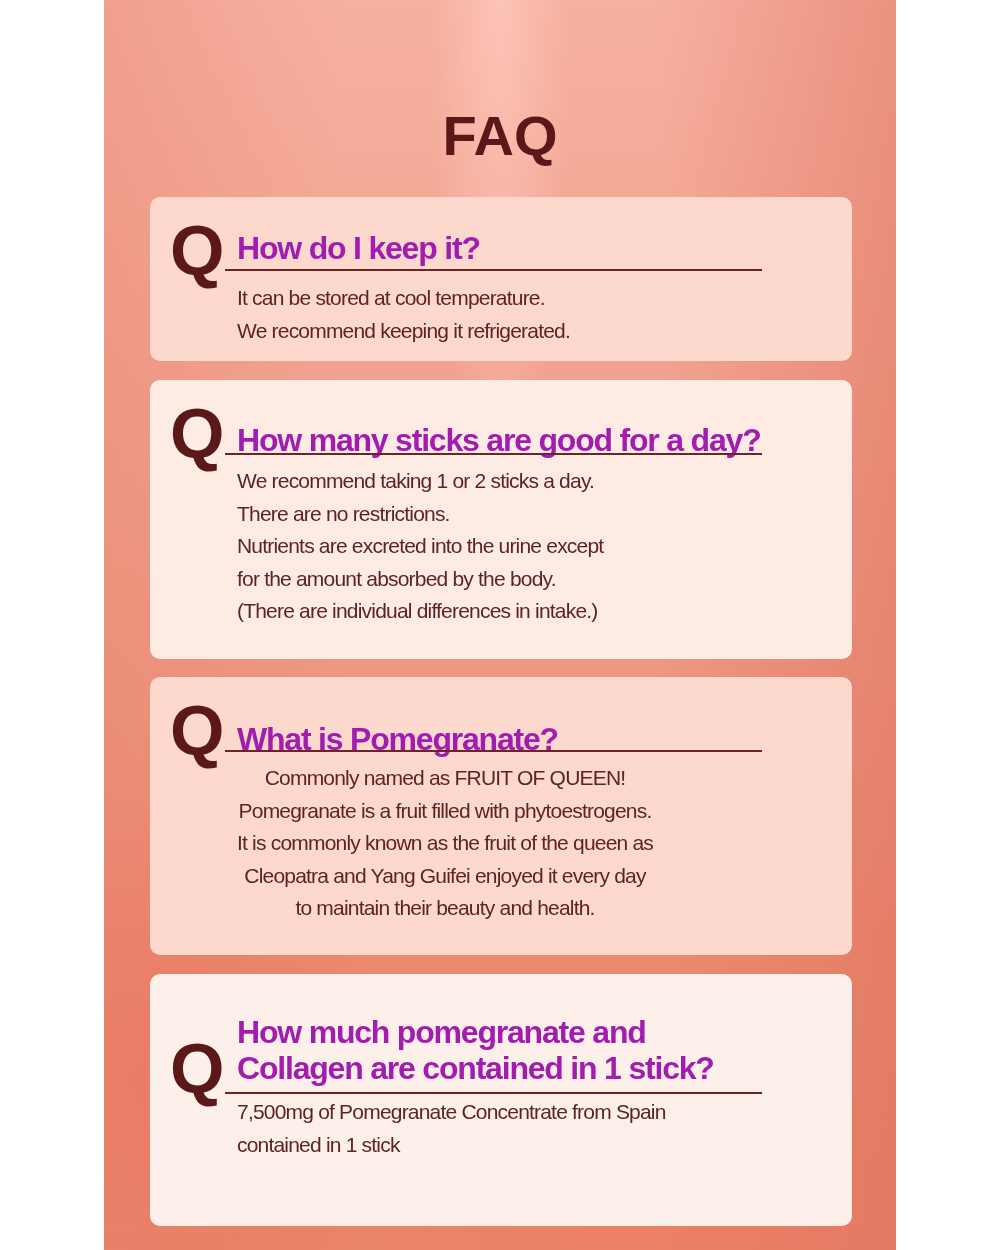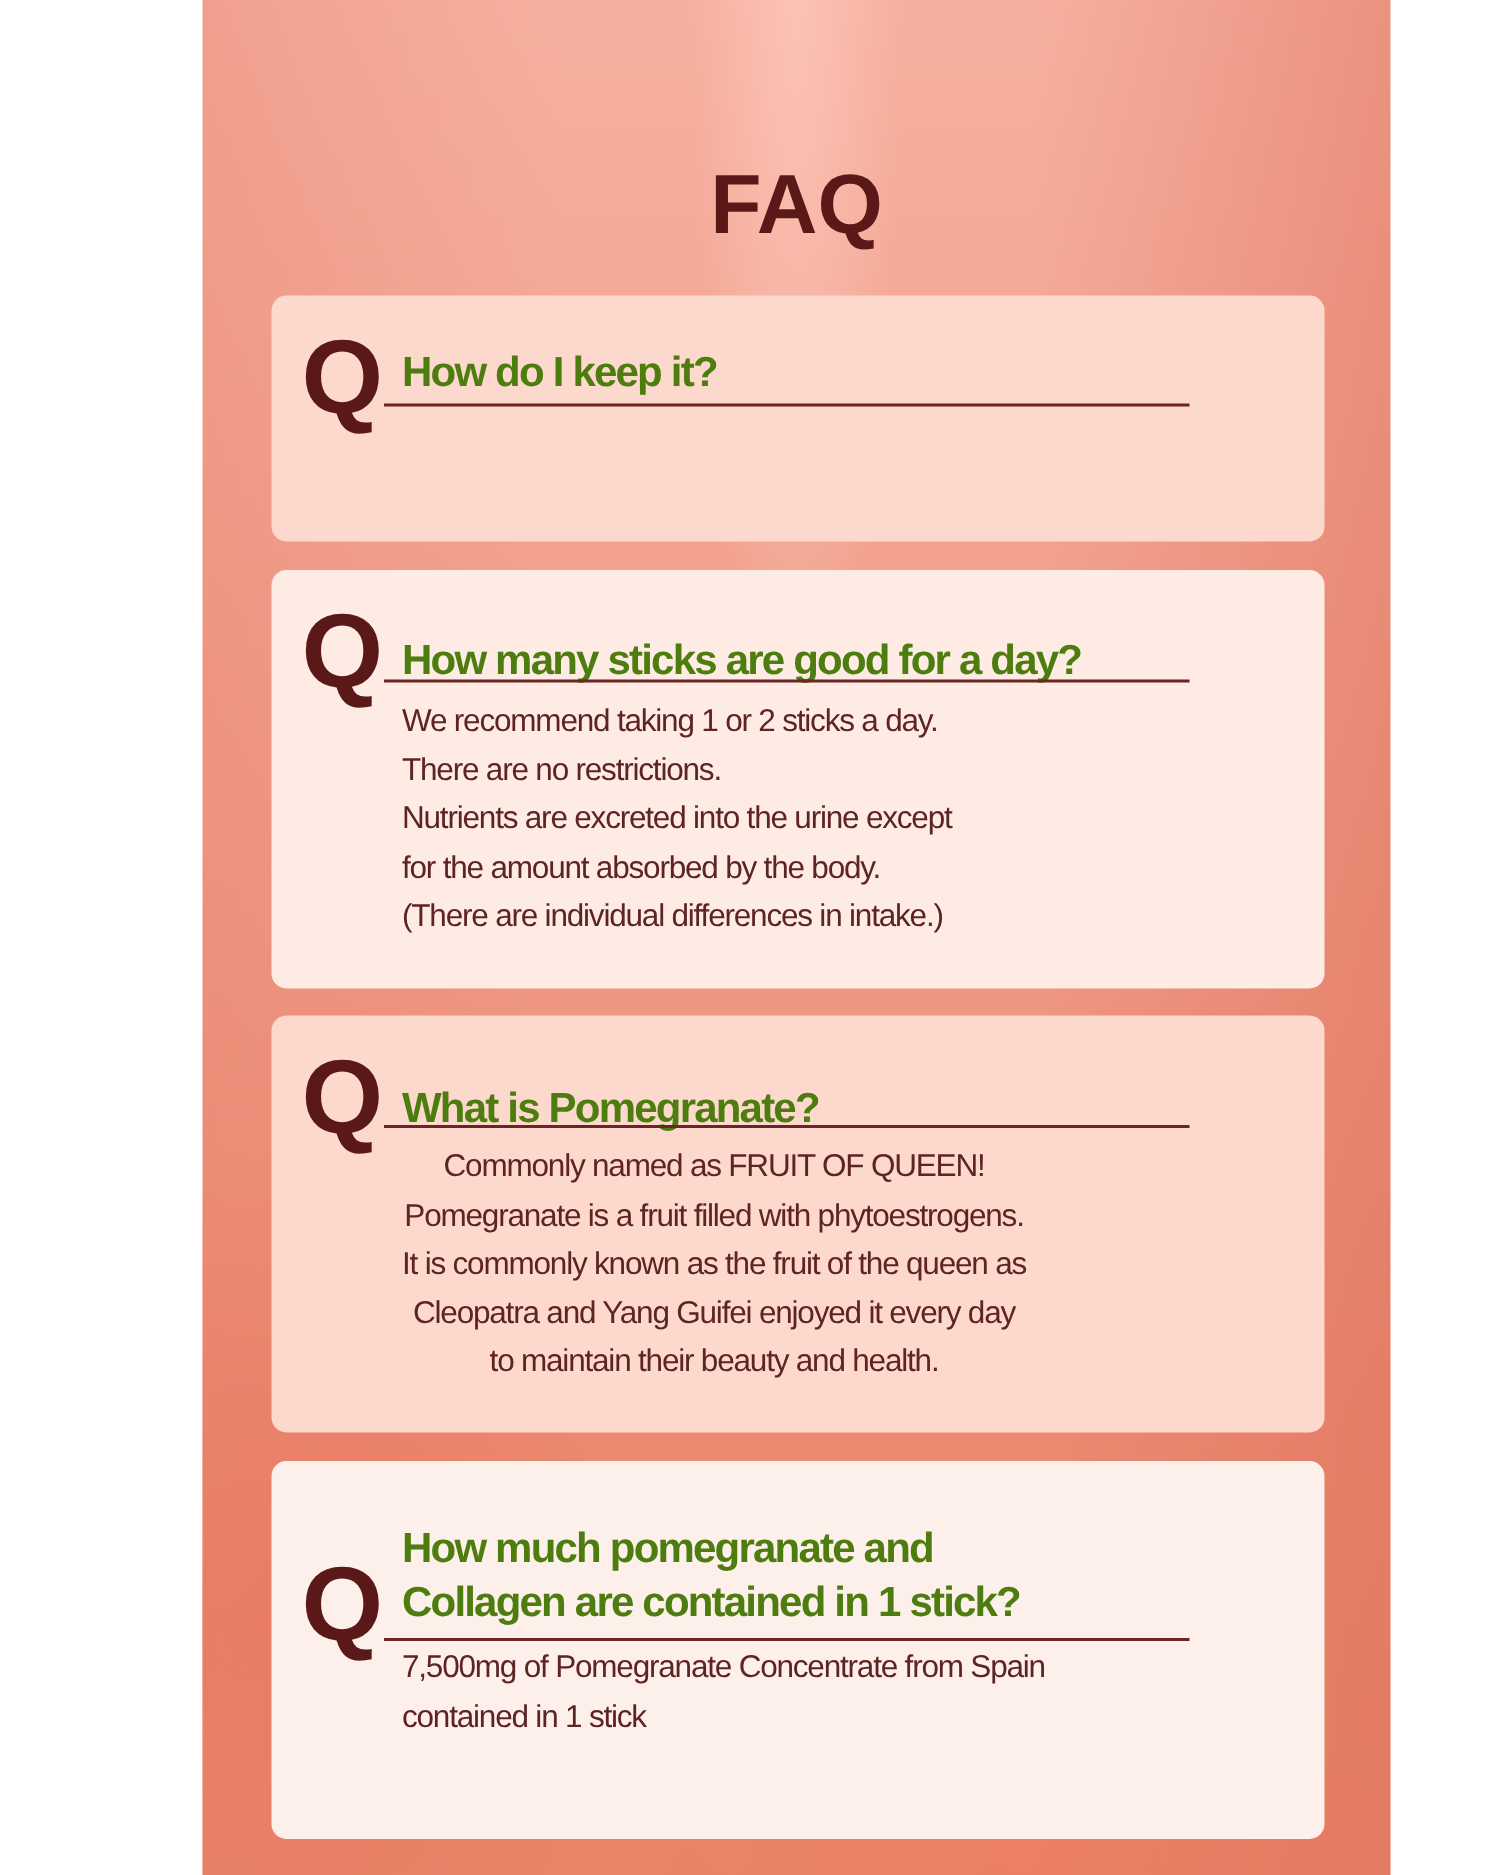--- a/index.html
+++ b/index.html
@@ -5,21 +5,20 @@
   html, body { margin:0; padding:0; }
   body { width:1000px; height:1250px; background:#ffffff; position:relative; overflow:hidden; font-family:"Liberation Sans", sans-serif; }
   .panel {
     position:absolute; left:104px; top:0; width:792px; height:1250px;
     background:
       radial-gradient(ellipse 70px 500px at 50% 0%, rgba(255,210,200,0.55), rgba(255,210,200,0) 100%),
       radial-gradient(ellipse 260px 300px at 5% 1080px, rgba(235,110,85,0.55), rgba(235,110,85,0) 100%),
       radial-gradient(ellipse 300px 260px at 70% 1230px, rgba(240,120,95,0.45), rgba(240,120,95,0) 100%),
       linear-gradient(180deg, #f7b0a0 0%, #f3a592 25%, #ee9680 55%, #ec8a72 75%, #e98569 100%);
     overflow:hidden;
-    margin-left:31px;
   }
   .panel::before {
     content:""; position:absolute; left:0; right:0; top:0; height:1250px;
     background: linear-gradient(90deg, rgba(230,130,110,0.35) 0%, rgba(255,255,255,0) 30%, rgba(255,255,255,0) 70%, rgba(220,110,90,0.45) 100%);
   }
   .faq-title {
     position:absolute; left:0; width:792px; top:106px; text-align:center;
     font-family:"Liberation Sans", sans-serif; font-weight:bold; font-size:56px;
     color:#5a1818; letter-spacing:0px; line-height:60px;
   }
@@ -29,21 +28,21 @@
   .card.c1 { top:197px; height:164px; background:#fdd8cc; }
   .card.c2 { top:380px; height:279px; background:#fdebe4; }
   .card.c3 { top:677px; height:278px; background:#fdd8cc; }
   .card.c4 { top:974px; height:252px; background:#fdefe9; }
   .q-mark {
     position:absolute; font-family:"Liberation Sans", sans-serif; font-weight:bold;
     font-size:70px; line-height:70px; color:#5a1818; letter-spacing:-2px;
   }
   .question {
     position:absolute; left:87px; font-family:"Liberation Sans", sans-serif; font-weight:bold;
-    font-size:28px; line-height:36px; color:#4d7c0f; letter-spacing:-1.2px; white-space:nowrap;
+    font-size:32px; line-height:36px; color:#a21caf; letter-spacing:-1.2px; white-space:nowrap;
   }
   .rule {
     position:absolute; left:75px; width:537px; height:2px; background:#6b2525;
   }
   .answer {
     position:absolute; left:87px; font-family:"Liberation Sans", sans-serif;
     font-size:21px; line-height:32.5px; color:#5e2424; letter-spacing:-0.8px; white-space:nowrap;
   }
   .answer div { height:32.5px; }
 </style>
@@ -52,20 +51,24 @@
 
 <div class="panel">
   <div class="faq-title">FAQ</div>
 
   <div class="card c1">
     <div class="q-mark" style="left:20px; top:19px;">Q</div>
     <div class="question" style="top:33px;">
       <div>How do I keep it?</div>
     </div>
     <div class="rule" style="top:72px;"></div>
+    <div class="answer" style="top:85px;">
+      <div>It can be stored at cool temperature.</div>
+      <div>We recommend keeping it refrigerated.</div>
+    </div>
   </div>
 
   <div class="card c2">
     <div class="q-mark" style="left:20px; top:19px;">Q</div>
     <div class="question" style="top:42px;">
       <div>How many sticks are good for a day?</div>
     </div>
     <div class="rule" style="top:73px;"></div>
     <div class="answer" style="top:85px;">
       <div>We recommend taking 1 or 2 sticks a day.</div>

